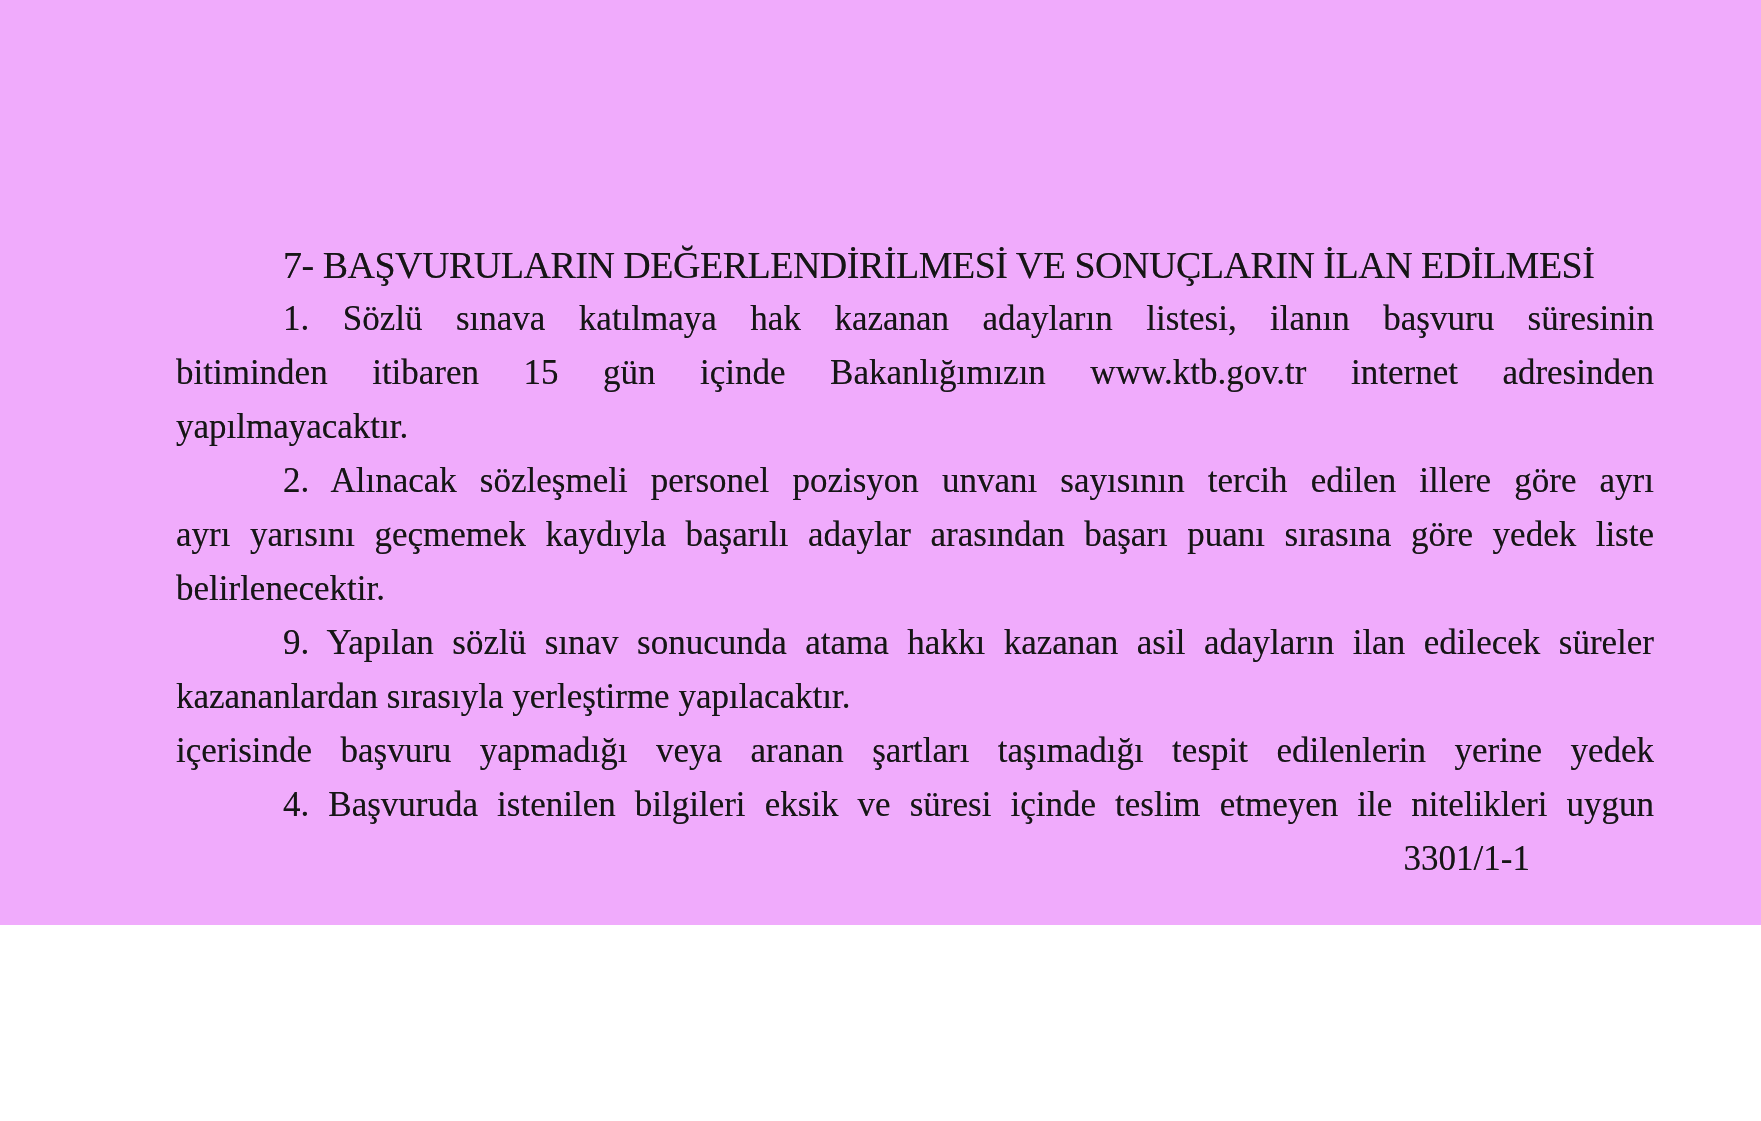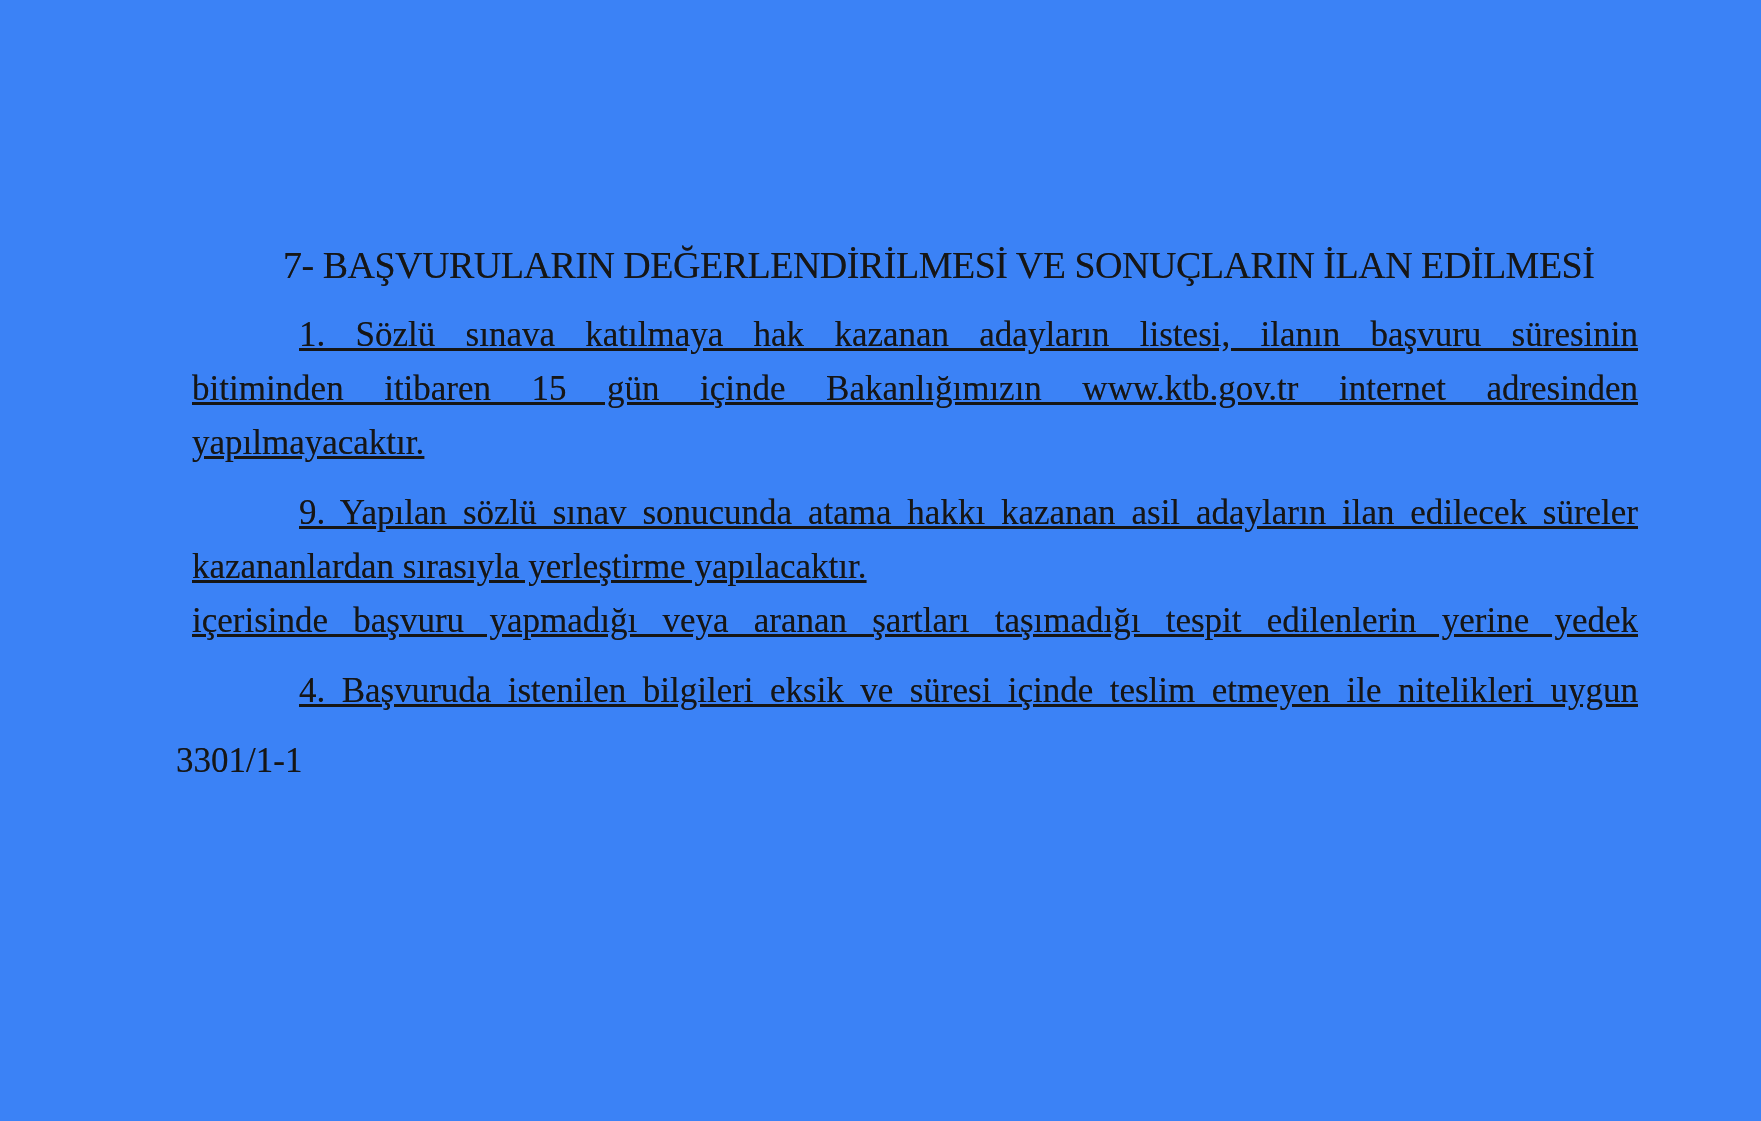--- a/index.html
+++ b/index.html
@@ -11,72 +11,77 @@
     height: 1121px;
     background: #ffffff;
     position: relative;
     overflow: hidden;
   }
   .page {
     position: absolute;
     left: 0;
     top: 0;
     width: 1761px;
-    height: 1121px;
-    background: #3b82f6;
+    height: 925px;
+    background: #f0abfc;
   }
   .doc {
     position: absolute;
     left: 176px;
     top: 238px;
     width: 1478px;
     font-family: "Liberation Serif", "DejaVu Serif", serif;
     font-size: 35px;
     line-height: 54px;
     color: #161616;
     text-shadow: 0 0 0.5px rgba(20,20,20,0.55);
   }
   .heading {
     font-size: 38px;
     letter-spacing: -0.5px;
     white-space: nowrap;
     text-indent: 107px;
   }
   .para {
-    margin: 16px;
-    text-decoration: underline;
+    margin: 0;
   }
   .line {
     text-align: justify;
     text-justify: inter-word;
   }
   .line.fill {
     text-align-last: justify;
   }
   .line.first {
     text-indent: 107px;
   }
   .ref-line {
+    text-align: right;
     padding-right: 124px;
   }
 </style>
 </head>
 <body>
 
 <div class="page">
   <div class="doc">
 
     <div class="heading">7- BAŞVURULARIN DEĞERLENDİRİLMESİ VE SONUÇLARIN İLAN EDİLMESİ</div>
 
     <div class="para">
       <div class="line fill first">1. Sözlü sınava katılmaya hak kazanan adayların listesi, ilanın başvuru süresinin</div>
       <div class="line fill">bitiminden itibaren 15 gün içinde Bakanlığımızın www.ktb.gov.tr internet adresinden</div>
       <div class="line">yapılmayacaktır.</div>
     </div>
 
+    <div class="para">
+      <div class="line fill first">2. Alınacak sözleşmeli personel pozisyon unvanı sayısının tercih edilen illere göre ayrı</div>
+      <div class="line fill">ayrı yarısını geçmemek kaydıyla başarılı adaylar arasından başarı puanı sırasına göre yedek liste</div>
+      <div class="line">belirlenecektir.</div>
+    </div>
 
     <div class="para">
       <div class="line fill first">9. Yapılan sözlü sınav sonucunda atama hakkı kazanan asil adayların ilan edilecek süreler</div>
       <div class="line">kazananlardan sırasıyla yerleştirme yapılacaktır.</div>
       <div class="line fill">içerisinde başvuru yapmadığı veya aranan şartları taşımadığı tespit edilenlerin yerine yedek</div>
     </div>
 
     <div class="para">
       <div class="line fill first">4. Başvuruda istenilen bilgileri eksik ve süresi içinde teslim etmeyen ile nitelikleri uygun</div>
     </div>

